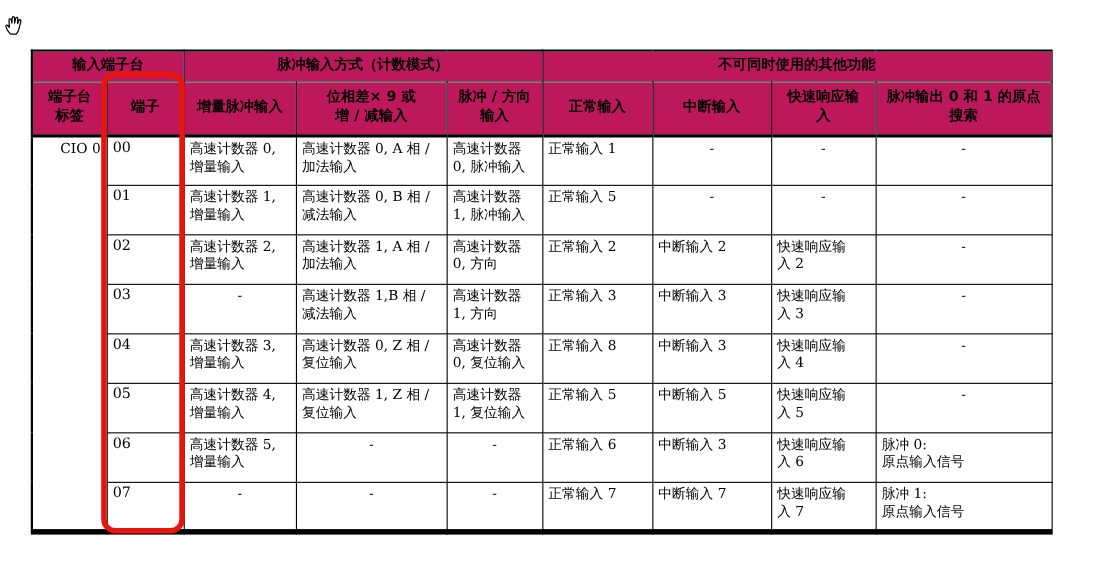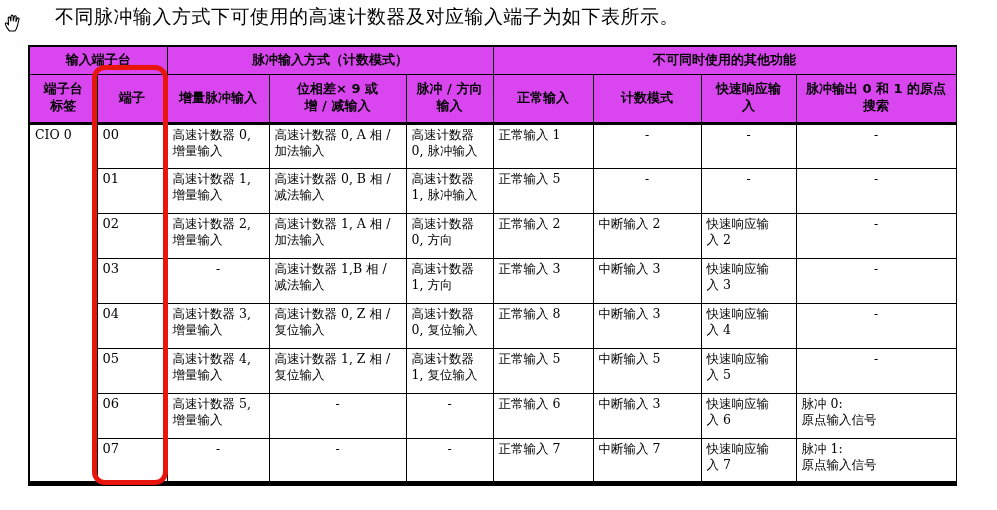--- a/index.html
+++ b/index.html
@@ -16,48 +16,47 @@
     position:absolute;left:28px;top:45px;
     border-collapse:collapse;table-layout:fixed;width:927px;
     border-top:2px solid #000;border-left:2px solid #000;border-bottom:5px solid #000;
     font-size:12.5px;line-height:1.3;
   }
   table.main th,table.main td{
     border:1px solid #000;padding:2px 5px;vertical-align:top;
     white-space:pre-line;overflow:hidden;
   }
   table.main th{
-    background:#d946ef;text-align:center;vertical-align:middle;
+    background:#be185d;text-align:center;vertical-align:middle;
     font-family:"DejaVu Sans","Liberation Sans",sans-serif;
     font-weight:bold;font-size:13px;padding:2px 3px;
   }
   tr.gh{height:28px;}
   tr.ch{height:49px;}
   tr.body-row{height:45px;}
   td.sep,th.sep{border-left:2px solid #000;}
   tr.ch th{border-bottom:3px solid #000;}
   td.lastcol,th.lastcol{border-right:none;margin-left:40px;}
-  td.label-cell{text-align:left;padding-top:3px;}
+  td.label-cell{text-align:right;padding-top:3px;}
   td.term{text-align:left;padding-top:3px;font-size:13px;}
   td.dash{text-align:center;}
   .hl{
     position:absolute;left:92px;top:65px;width:66px;height:410px;
     border:5px solid #e8150d;border-radius:13px;pointer-events:none;
   }
 </style>
 </head>
 <body>
 
 <div class="page">
 
   <svg class="cursor" viewBox="0 0 22 24">
     <path d="M6.5 21 C5 19.5 3 16.5 2.3 14.2 C2 13 3.3 12.4 4.1 13.2 L5.5 14.8 L5.2 8.3 C5.1 6.9 7 6.7 7.2 8.1 L7.8 11 L8.1 6.2 C8.2 4.8 10 4.8 10.1 6.2 L10.3 11 L11.3 6.6 C11.6 5.3 13.3 5.6 13.2 7 L12.9 11.5 L14.2 8.6 C14.8 7.4 16.4 8 16 9.3 C15.4 11.4 14.8 14 14.4 15.8 C14 17.6 13.2 19.6 11.8 21 Z" fill="#ffffff" stroke="#000000" stroke-width="1.1" stroke-linejoin="round"></path>
   </svg>
 
-  <div class="title">不同脉冲输入方式下可使用的高速计数器及对应输入端子为如下表所示。</div>
 
   <table class="main">
     <colgroup>
       <col style="width:68px">
         <col style="width:70px">
         <col style="width:102px">
       <col style="width:137px">
         <col style="width:87px">
         <col style="width:100px">
       <col style="width:108px">
@@ -73,21 +72,21 @@
       <tr class="ch">
         <th>端子台
 标签</th>
         <th>端子</th>
         <th class="sep">增量脉冲输入</th>
         <th>位相差× 9 或
 增 / 减输入</th>
         <th>脉冲 / 方向
 输入</th>
         <th class="sep">正常输入</th>
-        <th>计数模式</th>
+        <th>中断输入</th>
         <th>快速响应输
 入</th>
         <th class="lastcol">脉冲输出 0 和 1 的原点
 搜索</th>
       </tr>
     </thead>
     <tbody>
       <tr class="body-row">
         <td rowspan="8" class="label-cell">CIO 0</td>
         <td class="term">00</td>

